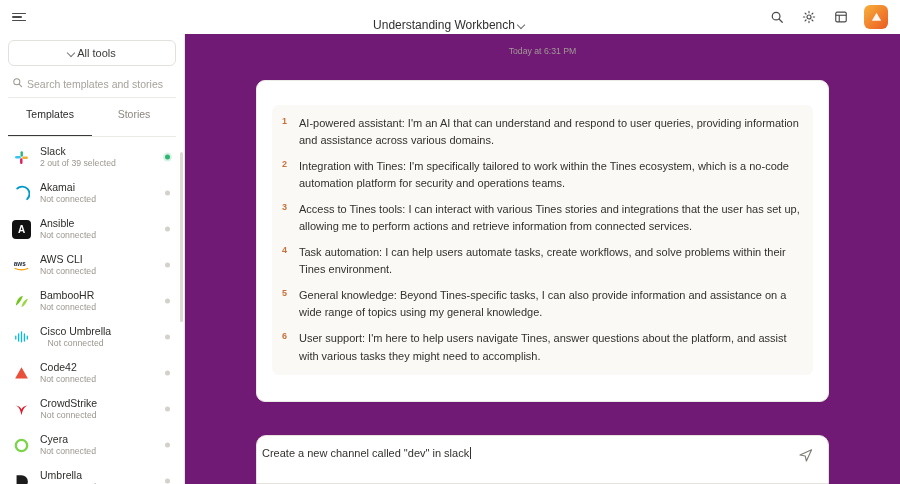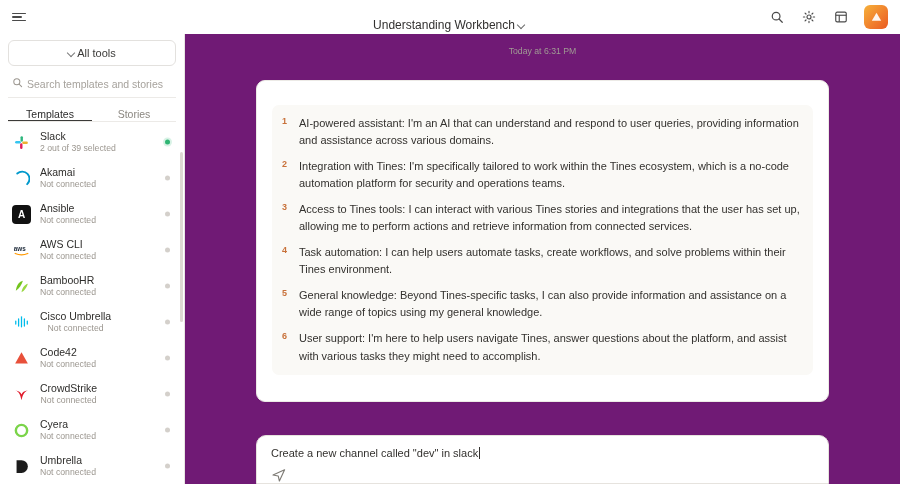--- a/index.html
+++ b/index.html
@@ -88,21 +88,21 @@
   .searchbox input {
     border: none; outline: none; flex: 1;
     font-size: 10.5px; color: #3b3a38;
     font-family: "Liberation Sans", sans-serif;
     background: transparent;
   }
   .searchbox input::placeholder { color: #a6a29c; }
   .tabs { display: flex; border-bottom: 1px solid #eceae7; }
   .tab {
     flex: 1; text-align: center; font-size: 10.5px;
-    padding: 6px 0 0 0; color: #8b8780; cursor: pointer;
+    padding: 6px 0 15px 0; color: #8b8780; cursor: pointer;
   }
   .tab.active { color: #2b2b2b; border-bottom: 1.5px solid #3b3a38; }
   .tool-list { flex: 1; overflow: hidden; padding-top: 2px; }
   .tool-row {
     display: flex; align-items: center; gap: 9px;
     padding: 6px 2px 6px 4px;
     cursor: pointer;
     position: relative;
   }
   .tool-logo {
@@ -171,24 +171,23 @@
     font-weight: bold;
   }
   .ai-item-txt { font-size: 11px; line-height: 1.55; color: #33312e; }
 
   
   .composer-wrap { padding: 0 71px 0 71px; }
   .composer {
     background: #ffffff;
     border: 1px solid #e6e3de;
     border-top-left-radius: 10px; border-top-right-radius: 10px;
-    padding: 11px 14px 13px 14px;
+    padding: 11px 14px 13px 5px;
     display: flex; align-items: flex-start; gap: 8px;
     height: 100%;
-    flex-direction: column;
   }
   .composer-input {
     flex: 1; border: none; outline: none; background: transparent;
     font-size: 11px; color: #33312e;
     font-family: "Liberation Sans", sans-serif;
   }
   .caret {
     display: inline-block; width: 1px; height: 12px;
     background: #33312e; vertical-align: -2px; margin-left: 1px;
   }

